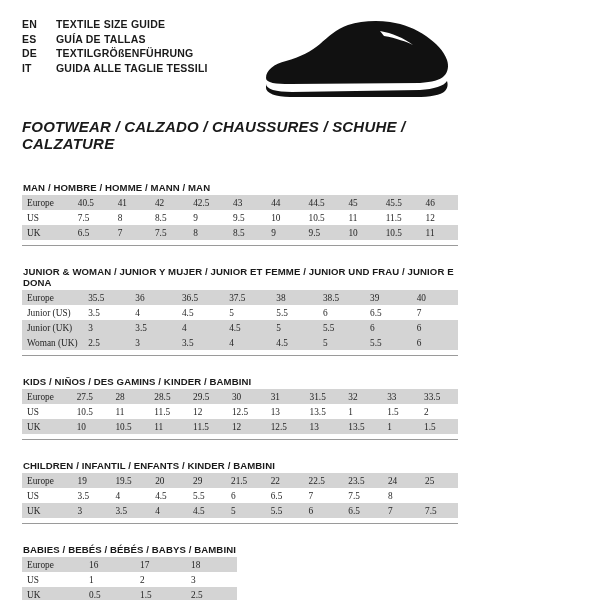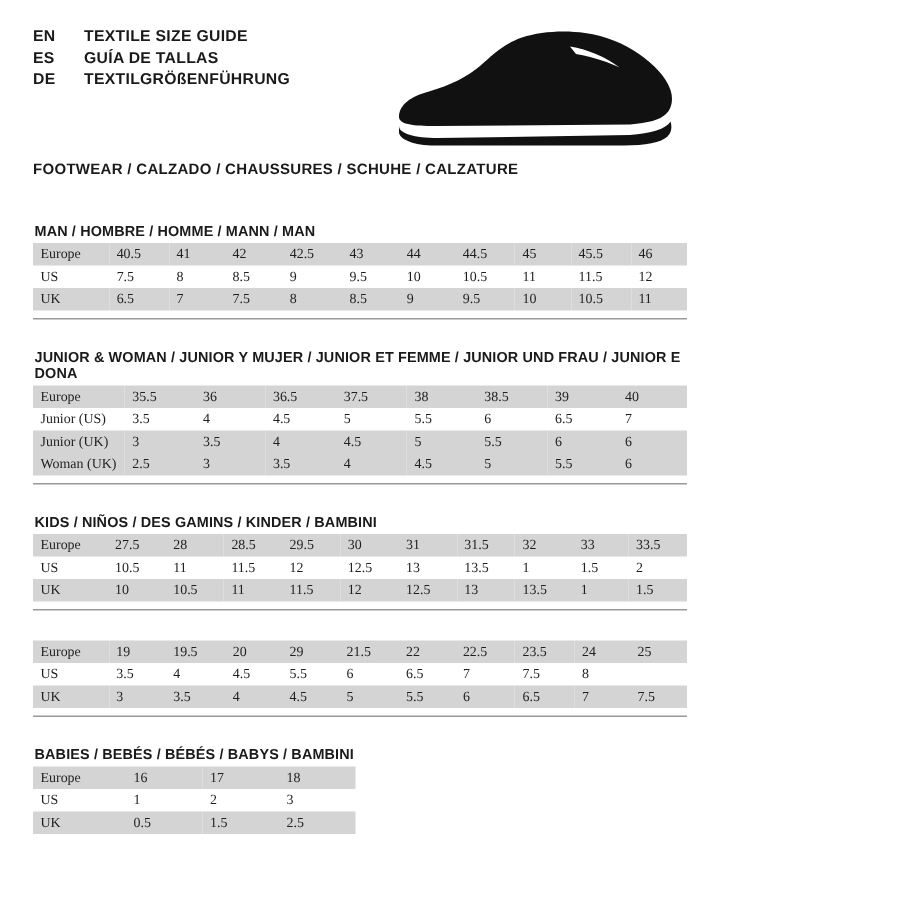--- a/index.html
+++ b/index.html
@@ -30,24 +30,25 @@
     border-collapse: collapse;
     font-size: 10.5px;
     font-weight: bold;
     letter-spacing: 0.2px;
   }
   .lang-table td { padding: 0 0 1.5px 0; vertical-align: top; line-height: 13px; }
   .lang-code { width: 34px; }
   .shoe-art { width: 190px; height: 86px; margin-right: 8px; }
 
   .footwear-line {
-    font-size: 10px;
+    font-size: 15px;
     font-weight: bold;
     letter-spacing: 0.2px;
-    margin-top: 4px;
+    margin-top: 14px;
+    font-style: italic;
   }
 
   
   .section { margin-top: 20px; }
   .section.first { margin-top: 30px; }
   .section-title {
     font-size: 9.6px;
     font-weight: bold;
     letter-spacing: 0.1px;
     margin: 0 0 2px 1px;
@@ -88,20 +89,24 @@
             <td>TEXTILE SIZE GUIDE</td>
           </tr>
           <tr>
             <td class="lang-code">ES</td>
             <td>GUÍA DE TALLAS</td>
           </tr>
           <tr>
             <td class="lang-code">DE</td>
             <td>TEXTILGRÖßENFÜHRUNG</td>
           </tr>
+          <tr>
+            <td class="lang-code">IT</td>
+            <td>GUIDA ALLE TAGLIE TESSILI</td>
+          </tr>
         </tbody>
     </table>
 
     <div class="shoe-art">
       <svg viewBox="0 0 190 86" width="190" height="86" aria-hidden="true">
         <path fill="#111111" d="M6,60 C6,52 14,46 26,43 C40,39 52,33 60,26 C68,19 76,11 88,7
           C100,3 116,2 130,4 C144,6 156,11 166,18 C176,25 184,33 187,42
           C189,48 188,54 184,58 C180,62 172,64 160,65 L30,66
           C16,66 6,65 6,60 Z"></path>
         <path fill="#111111" d="M6,66 C6,71 16,74 32,74 L160,72 C174,71 184,68 187,63
@@ -291,20 +296,21 @@
               <td class="val">13</td>
               <td class="val">13.5</td>
               <td class="val">1</td>
               <td class="val">1.5</td>
             </tr>
           </tbody>
         </table>
         <div class="rule"></div>
       </div>
       <div class="section">
+        <div class="section-title">CHILDREN / INFANTIL / ENFANTS / KINDER / BAMBINI</div>
         <table class="sizes">
           <colgroup>
             <col style="width: 62px;">
             <col style="width: 51px;">
             <col style="width: 51px;">
             <col style="width: 51px;">
             <col style="width: 51px;">
             <col style="width: 51px;">
             <col style="width: 51px;">
             <col style="width: 51px;">

